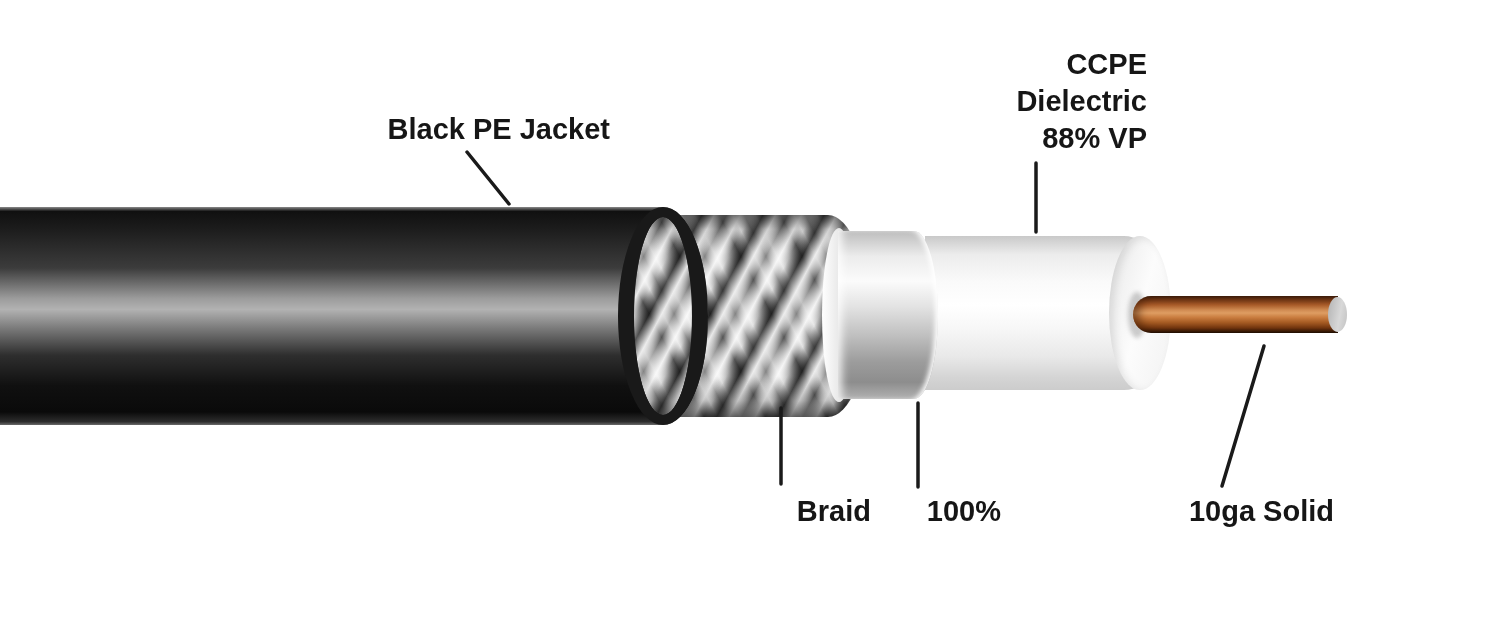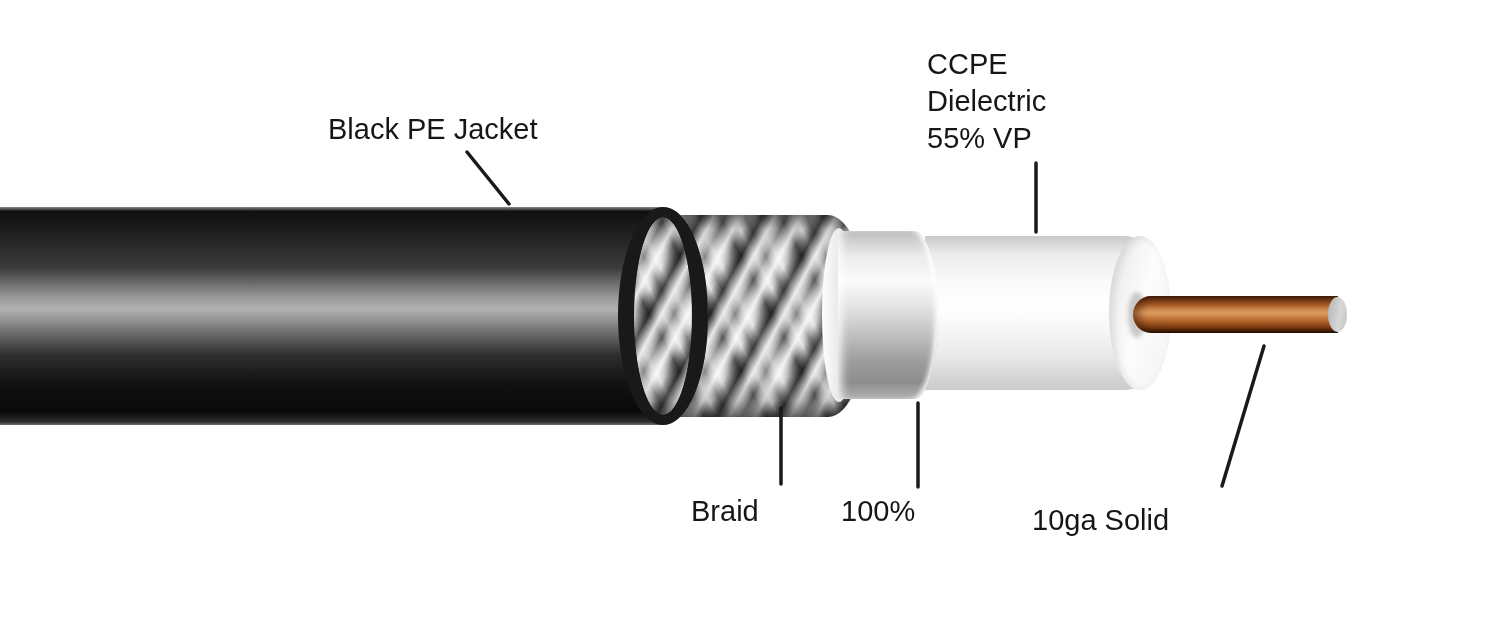--- a/index.html
+++ b/index.html
@@ -65,30 +65,31 @@
     border-radius:0 24px 24px 0 / 0 50% 50% 0;
     background:linear-gradient(180deg,#bdbdbd 0%,#ececec 15%,#fbfbfb 30%,#e3e3e3 45%,#c0c0c0 62%,#9c9c9c 78%,#8d8d8d 90%,#b2b2b2 100%);
     box-shadow:inset -5px 0 5px -2px rgba(255,255,255,0.95), inset 9px 0 9px -5px rgba(255,255,255,0.85);
   }
 
   
   svg.overlay{left:0;top:0;width:1510px;height:634px;pointer-events:none;}
 
   
   .label{
-    text-align:left;
+    text-align:right;
     font-size:29px;line-height:37px;
     color:#161616;
     white-space:nowrap;
+    font-weight:bold;
   }
-  .lbl-jacket{left:328px;top:111px;width:272px;}
+  .lbl-jacket{left:338px;top:111px;width:272px;}
   .lbl-dielectric{left:927px;top:46px;width:220px;}
   .lbl-braid{left:691px;top:493px;width:180px;}
   .lbl-foil{left:841px;top:493px;width:160px;}
-  .lbl-conductor{left:1032px;top:493px;width:250px;margin-top:9px;}
+  .lbl-conductor{left:1084px;top:493px;width:250px;}
 </style>
 </head>
 <body>
 
 <div class="stage">
 
   <div class="dielectric">
     <div class="dielectric-cap"></div>
   </div>
 
@@ -133,21 +134,21 @@
     <line x1="1264" y1="346" x2="1222" y2="486" stroke="#1a1a1a" stroke-width="3.5" stroke-linecap="round"></line>
   </svg>
 
   <div class="label lbl-jacket">
     <div>Black PE Jacket</div>
   </div>
 
   <div class="label lbl-dielectric">
     <div>CCPE</div>
     <div>Dielectric</div>
-    <div>55% VP</div>
+    <div>88% VP</div>
   </div>
 
   <div class="label lbl-braid">
     <div>Braid</div>
   </div>
 
   <div class="label lbl-foil">
     <div>100%</div>
   </div>
 

